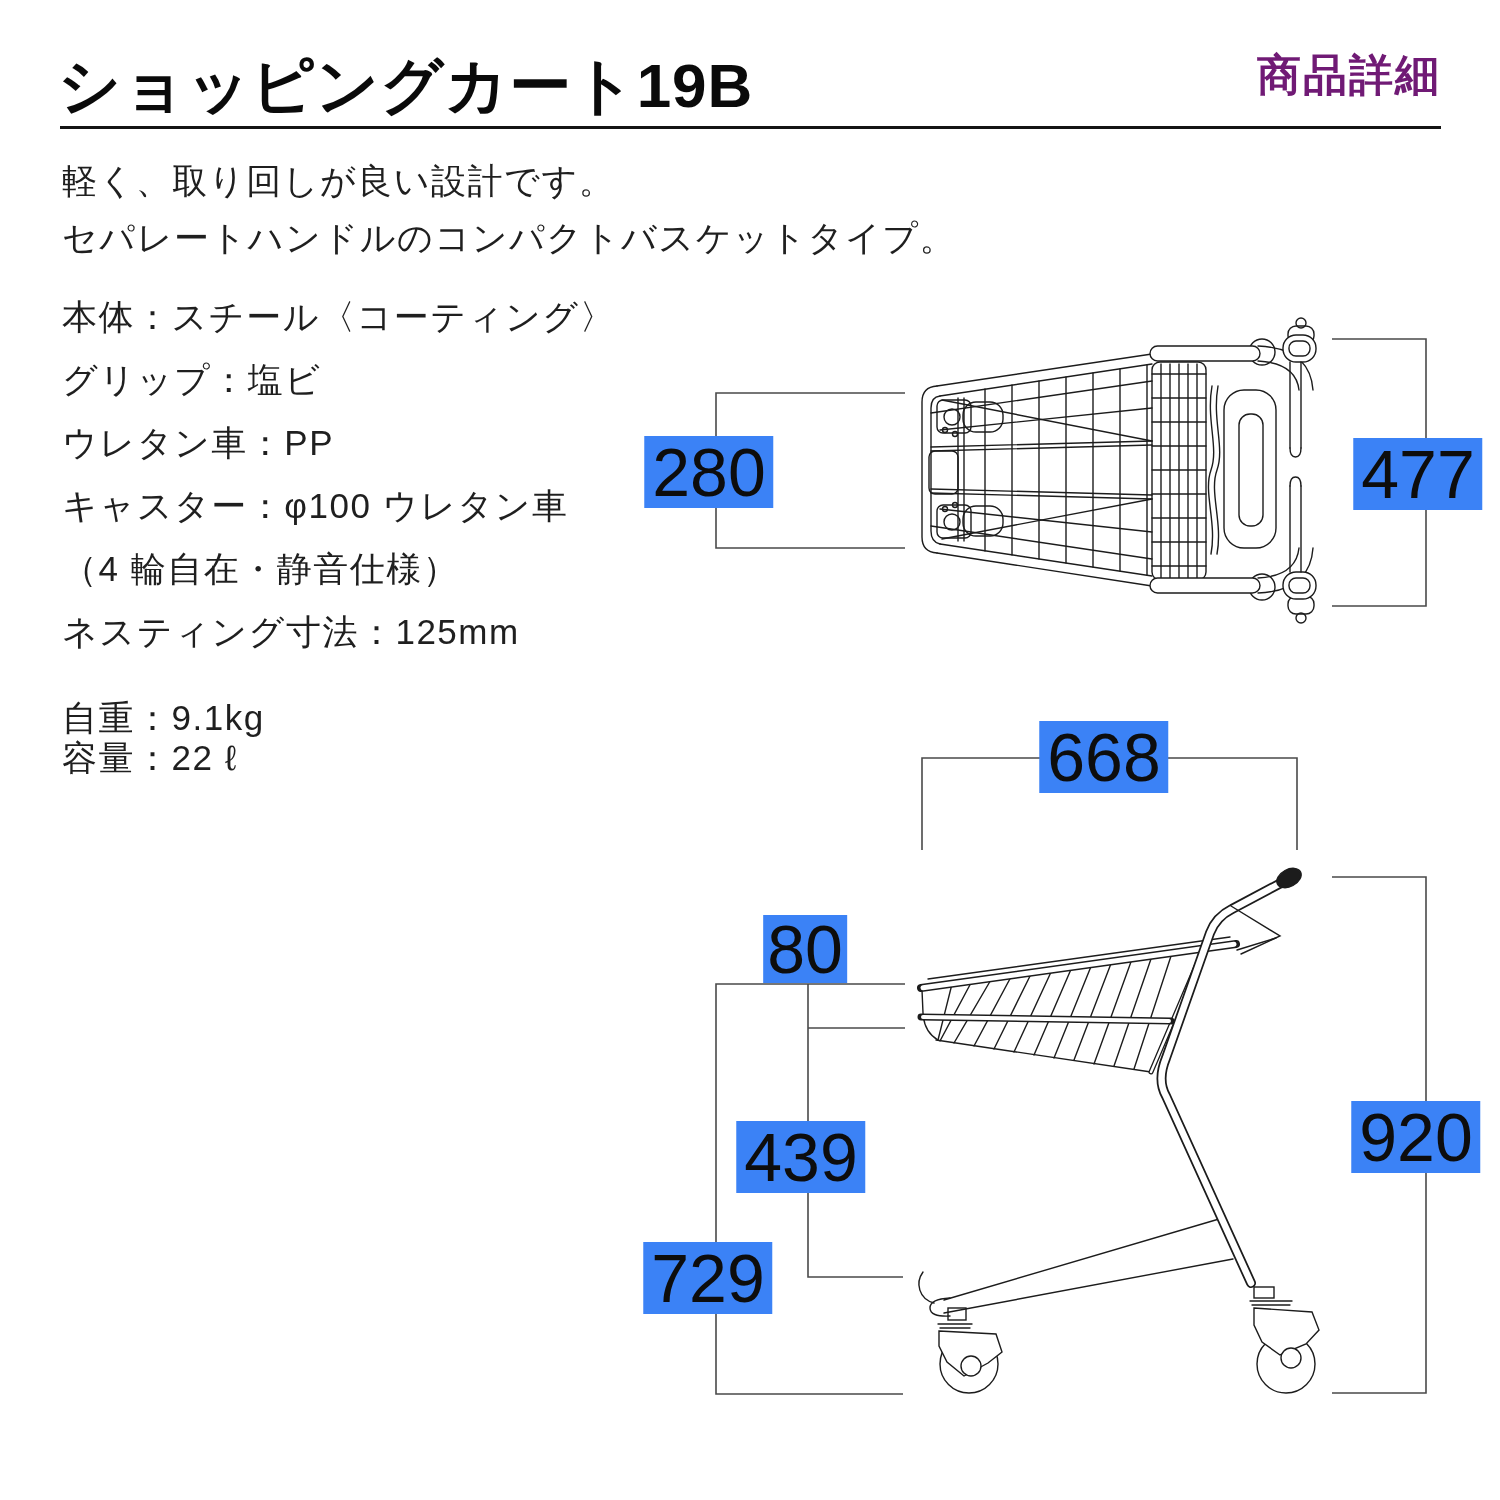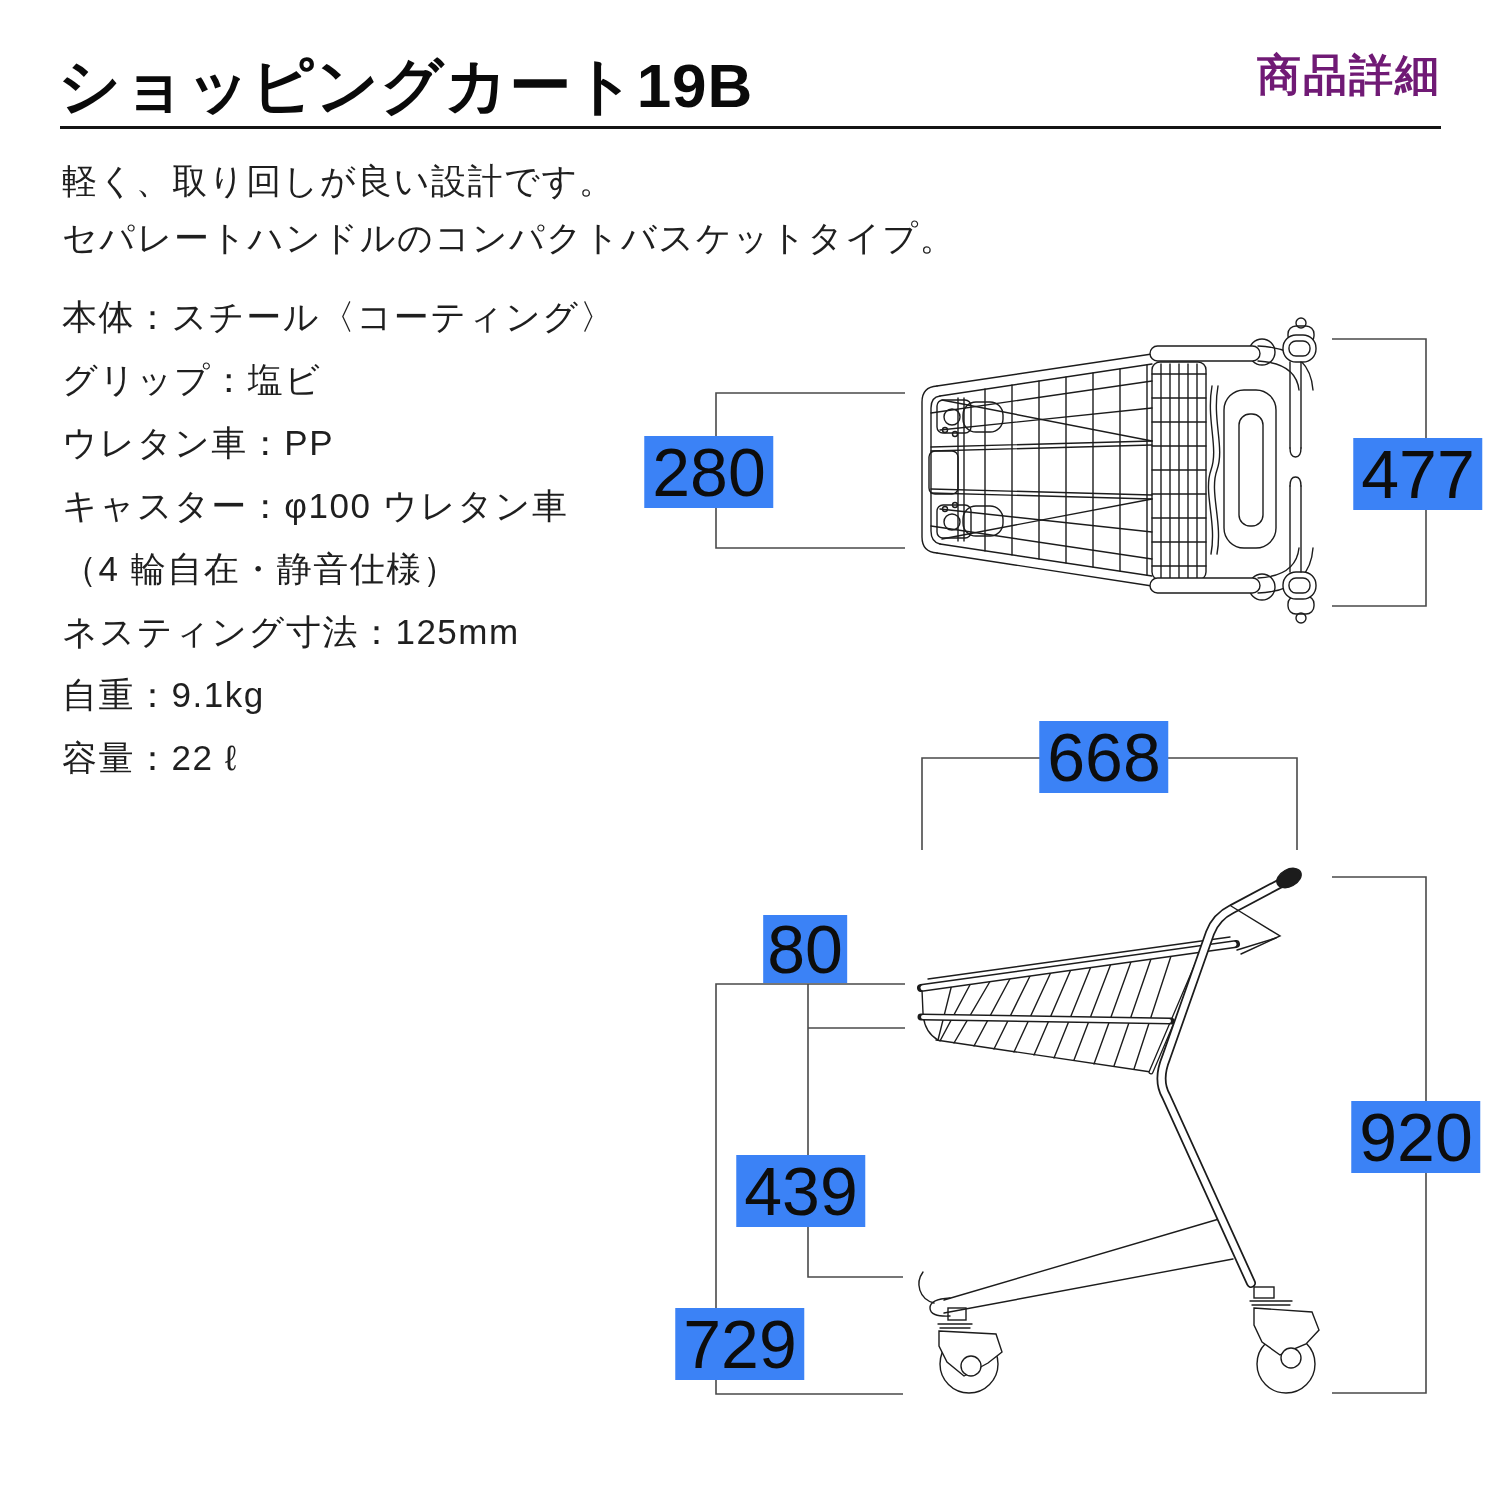--- a/index.html
+++ b/index.html
@@ -20,32 +20,32 @@
   .rule{position:absolute;left:60px;top:126px;width:1381px;height:3px;background:#141414;}
   .desc{
     position:absolute;left:62px;top:152px;font-size:35px;line-height:57px;
     font-weight:400;letter-spacing:1.5px;color:#1f1f1f;white-space:nowrap;
   }
   .spec-line{
     position:absolute;left:62px;font-size:35px;font-weight:400;
     letter-spacing:1.5px;color:#1f1f1f;white-space:nowrap;line-height:42px;
   }
   .s1{top:296px}.s2{top:359px}.s3{top:422px}.s4{top:485px}
-  .s5{top:548px}.s6{top:611px}.s7{top:674px}.s8{top:737px}
+  .s5{top:548px}.s6{top:611px}.s7{top:697px}.s8{top:737px}
   .art{position:absolute;left:0;top:0;}
   .dim{
     position:absolute;transform:translate(-50%,-50%);font-size:68px;line-height:1;
     font-weight:400;color:#0d0d0d;background:#3b82f6;padding:2px 8px;white-space:nowrap;
   }
   .dim-280{left:709px;top:472px;}
   .dim-477{left:1418px;top:474px;}
   .dim-668{left:1104px;top:757px;}
   .dim-80{left:805px;top:949px;padding:0 4px;}
-  .dim-439{left:801px;top:1157px;margin-top:34px;}
-  .dim-729{left:708px;top:1344px;margin-left:32px;}
+  .dim-439{left:801px;top:1157px;}
+  .dim-729{left:708px;top:1278px;}
   .dim-920{left:1416px;top:1113px;margin-top:24px;}
 </style>
 </head>
 <body>
 
 <div class="page">
 
   <div class="title">ショッピングカート19B</div>
   <div class="corner-label">商品詳細</div>
   <div class="rule"></div>

